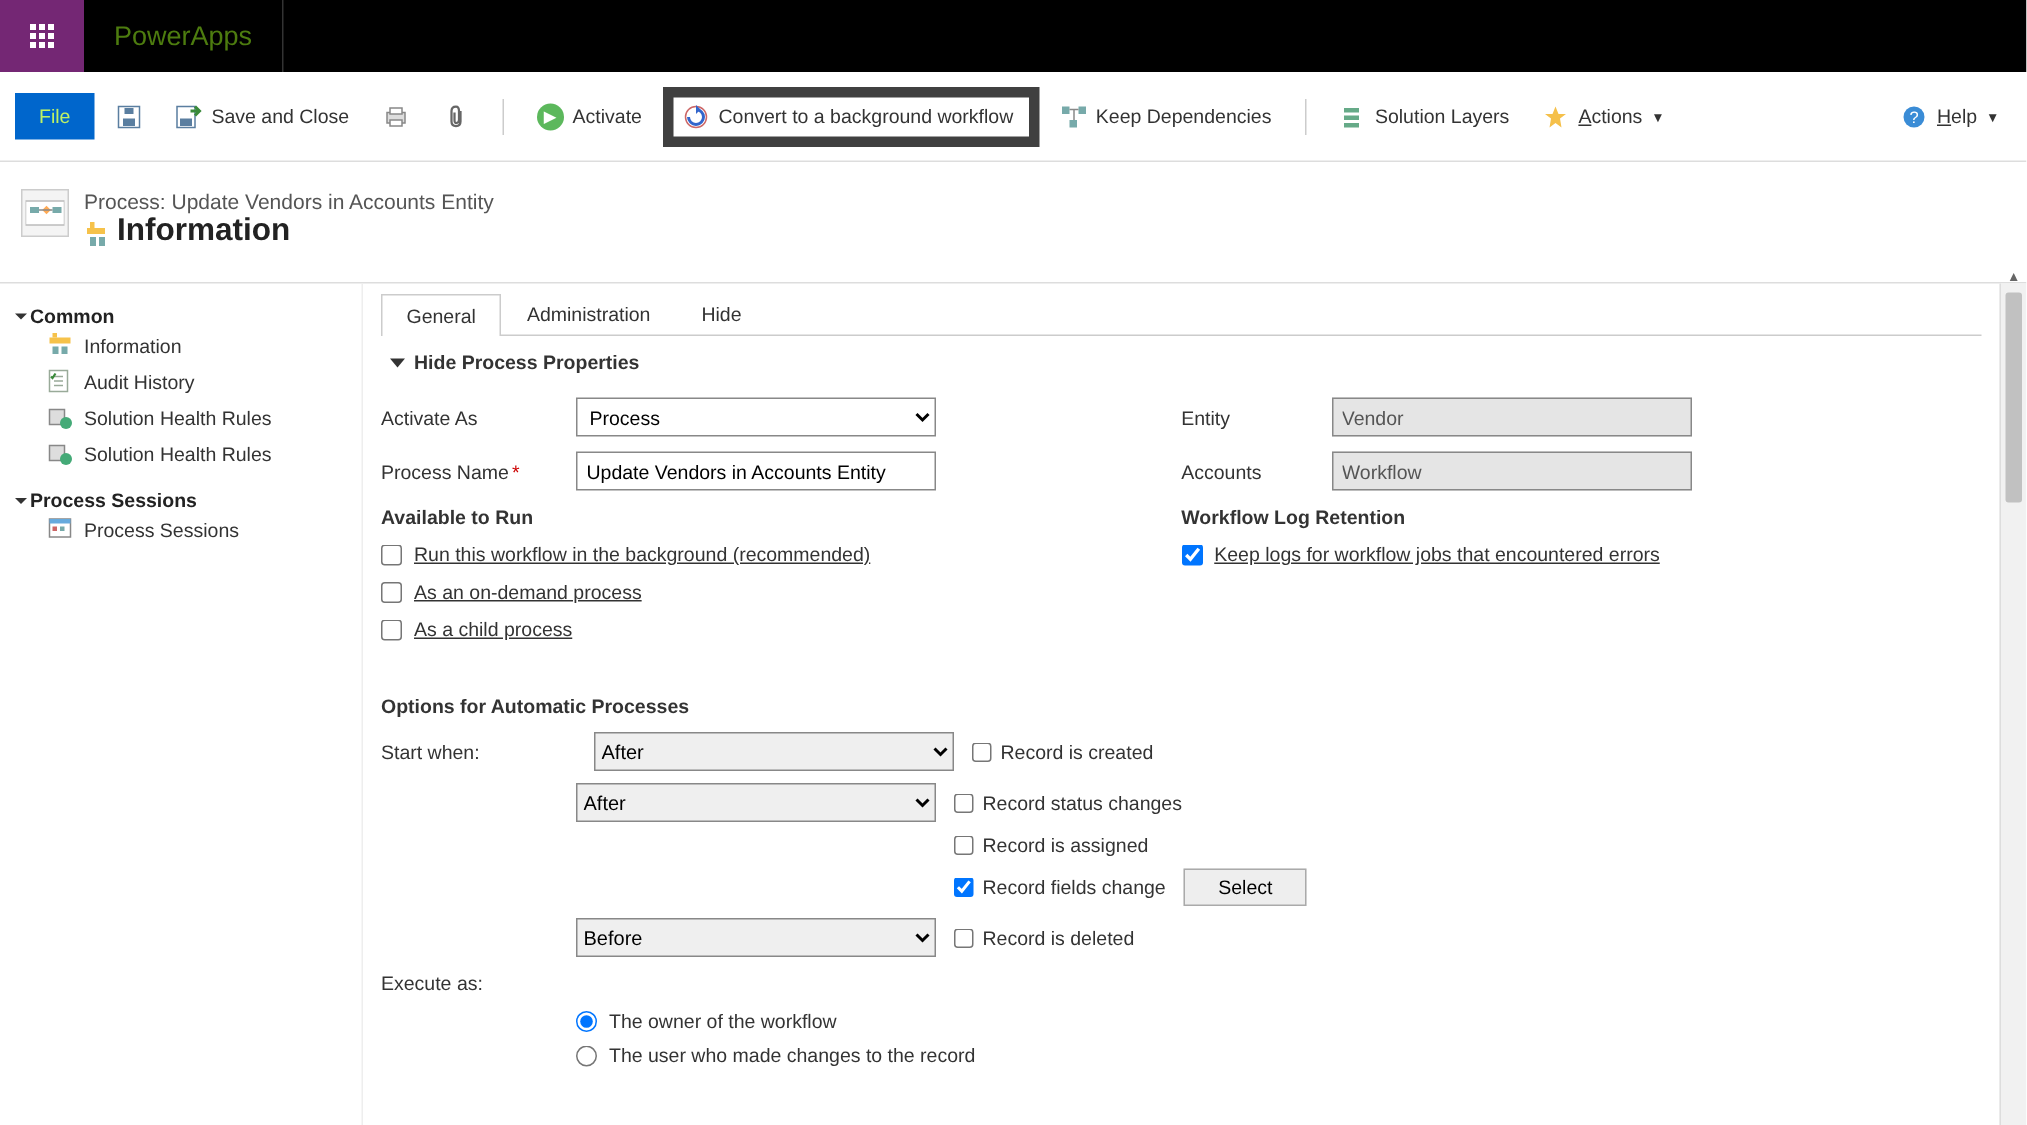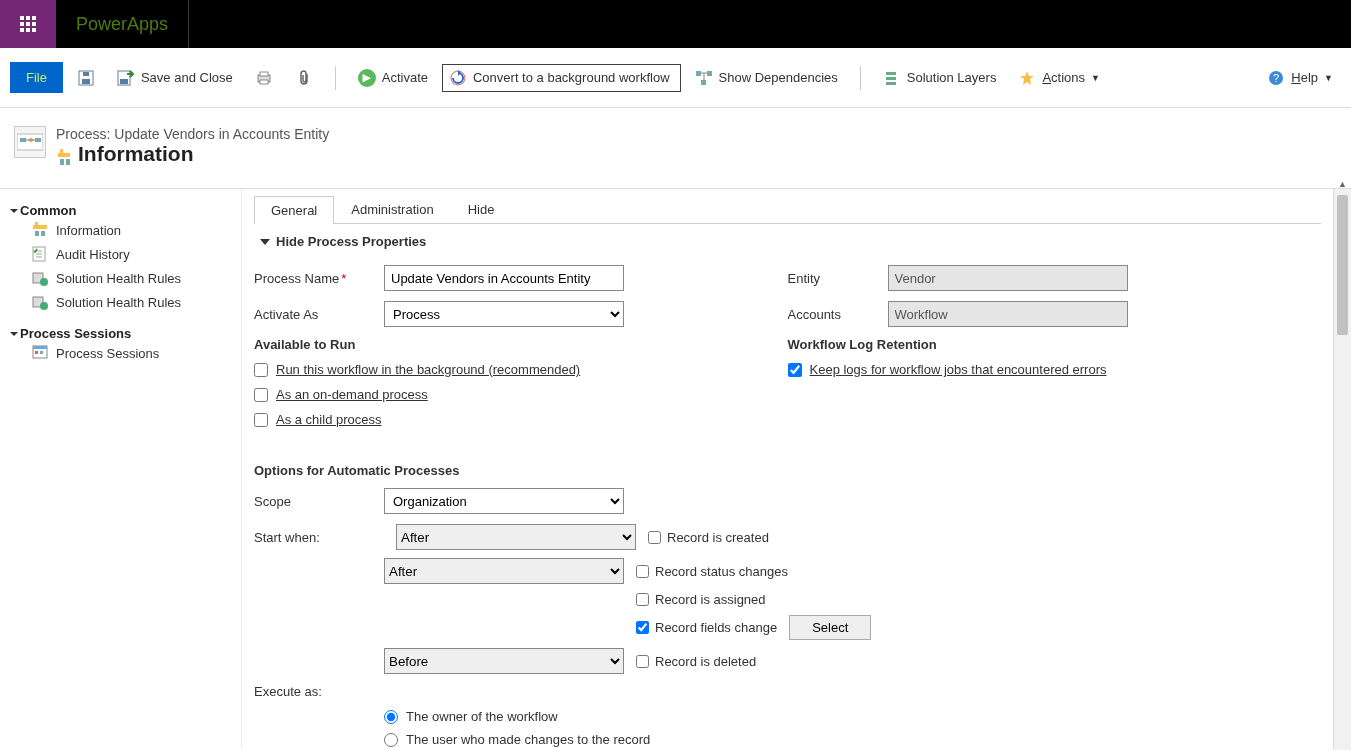--- a/index.html
+++ b/index.html
@@ -8,21 +8,21 @@
   .topbar { height: 48px; background: #000; display: flex; align-items: center; }
   .waffle { width: 56px; height: 48px; background: #742774; display: flex; align-items: center; justify-content: center; }
   .waffle-grid { display: grid; grid-template-columns: repeat(3,4px); grid-template-rows: repeat(3,4px); gap: 2px; }
   .waffle-grid span { width: 4px; height: 4px; background: #fff; }
   .appname { color: #4d7c0f; font-size: 18px; font-weight: 400; padding: 0 20px; }
   .divider-v { width: 1px; height: 48px; background: #333; }
   
   .cmdbar { height: 60px; border-bottom: 1px solid #ddd; display: flex; align-items: center; padding: 0 10px; gap: 6px; margin-bottom:4px;}
   .file-btn { background: #0066cc; color: #bef264; padding: 8px 16px; font-size: 13px; cursor: pointer; }
   .cmd { display: flex; align-items: center; gap: 6px; padding: 4px 8px; cursor: pointer; font-size: 13px; color: #333; white-space: nowrap; }
-  .cmd.highlighted { border: 1px solid #404040; padding: 4px 10px 4px 6px; }
+  .cmd.highlighted { border: 7px solid #404040; padding: 4px 10px 4px 6px; }
   .cmd-icon { width: 18px; height: 18px; display:inline-flex; align-items:center; justify-content:center; }
   .cmdsep { width: 1px; height: 24px; background: #ccc; margin: 0 8px; }
   .spacer { flex: 1; }
   .ic-circle-green { width:18px; height:18px; border-radius:50%; background:#5cb85c; display:flex; align-items:center; justify-content:center; color:#fff; font-size:11px; }
   
   .pagehdr { display: flex; align-items: flex-start; padding: 14px 14px 22px 14px; gap: 10px; }
   .pagehdr .picon { width:32px; height:32px; border:1px solid #ccc; background:#f4f4f4; display:flex; align-items:center; justify-content:center; }
   .pagehdr .ptext .bc { font-size: 14px; color:#555; }
   .pagehdr .ptext .ptitle { font-size: 21px; font-weight: bold; color:#222; display:flex; align-items:center; gap:6px; }
   .ptitle-ic { width:16px; height:16px; }
@@ -159,21 +159,21 @@
 
   <span class="cmd">
     <span class="cmd-icon">
         <svg width="18" height="16" viewBox="0 0 18 16">
           <rect x="1" y="1" width="5" height="5" fill="#7aa"></rect>
           <rect x="12" y="1" width="5" height="5" fill="#7aa"></rect>
           <rect x="6" y="10" width="5" height="5" fill="#7aa"></rect>
           <path d="M6 3 L12 3 M9 3 L9 10" stroke="#888"></path>
         </svg>
       </span>
-    <span>Show Dependencies</span>
+    <span>Keep Dependencies</span>
   </span>
 
   <span class="cmdsep"></span>
 
   <span class="cmd">
     <span class="cmd-icon">
         <svg width="16" height="16" viewBox="0 0 16 16">
           <rect x="2" y="2" width="10" height="3" fill="#6a8"></rect>
           <rect x="2" y="7" width="10" height="3" fill="#6a8"></rect>
           <rect x="2" y="12" width="10" height="3" fill="#6a8"></rect>
@@ -299,26 +299,26 @@
       </div>
 
       <div class="section-toggle">
         <span class="tri-down"></span>
         <span>Hide Process Properties</span>
       </div>
 
       <div class="formrow">
         <div class="formcol">
           <div class="fr">
+            <label>Activate As</label>
+            <select><option>Process</option></select>
+          </div>
+          <div class="fr">
             <label><span>Process Name</span><span class="req">*</span></label>
             <input type="text" value="Update Vendors in Accounts Entity" style="">
-          </div>
-          <div class="fr">
-            <label>Activate As</label>
-            <select><option>Process</option></select>
           </div>
           <div class="subhead">Available to Run</div>
           <div class="chkrow">
               <input type="checkbox" style="">
               <label>Run this workflow in the background (recommended)</label>
             </div>
           <div class="chkrow">
               <input type="checkbox" style="">
               <label>As an on-demand process</label>
             </div>
@@ -341,24 +341,20 @@
               <input type="checkbox" checked="" style="">
               <label>Keep logs for workflow jobs that encountered errors</label>
             </div>
         </div>
       </div>
 
       <div style="height:20px"></div>
 
       <div class="subhead">Options for Automatic Processes</div>
       <div class="optgrid">
-        <div class="fr">
-          <label>Scope</label>
-          <select><option>Organization</option></select>
-        </div>
 
         <div class="startrow first">
           <span class="lbl">Start when:</span>
           <select><option>After</option></select>
           <span class="chk">
               <input type="checkbox" style="">
               <span>Record is created</span>
             </span>
         </div>
 

